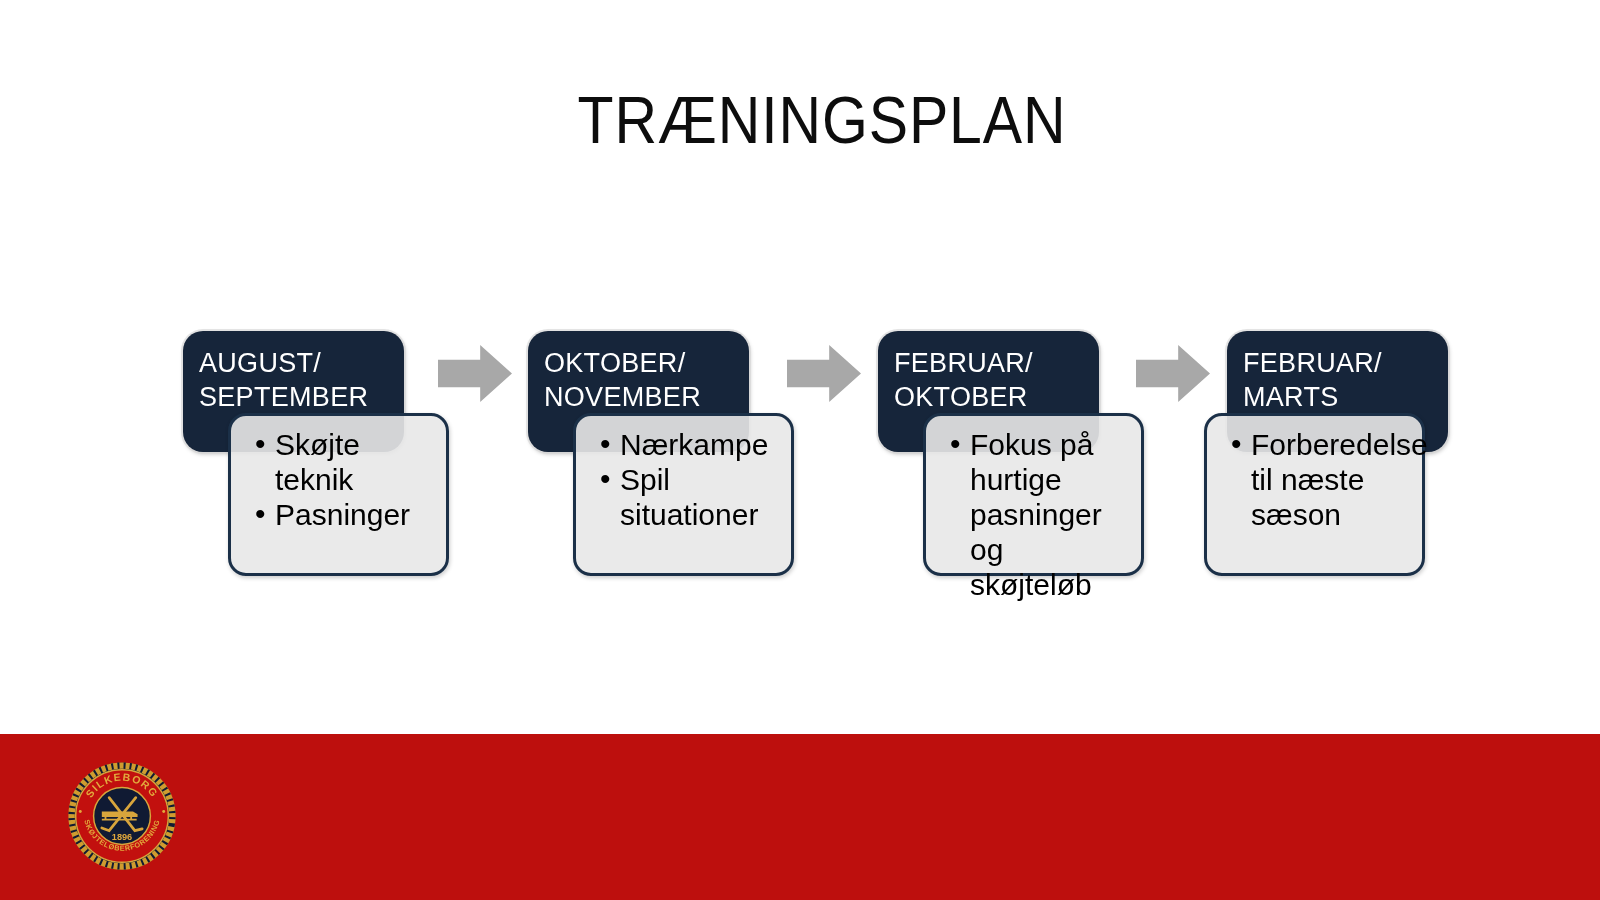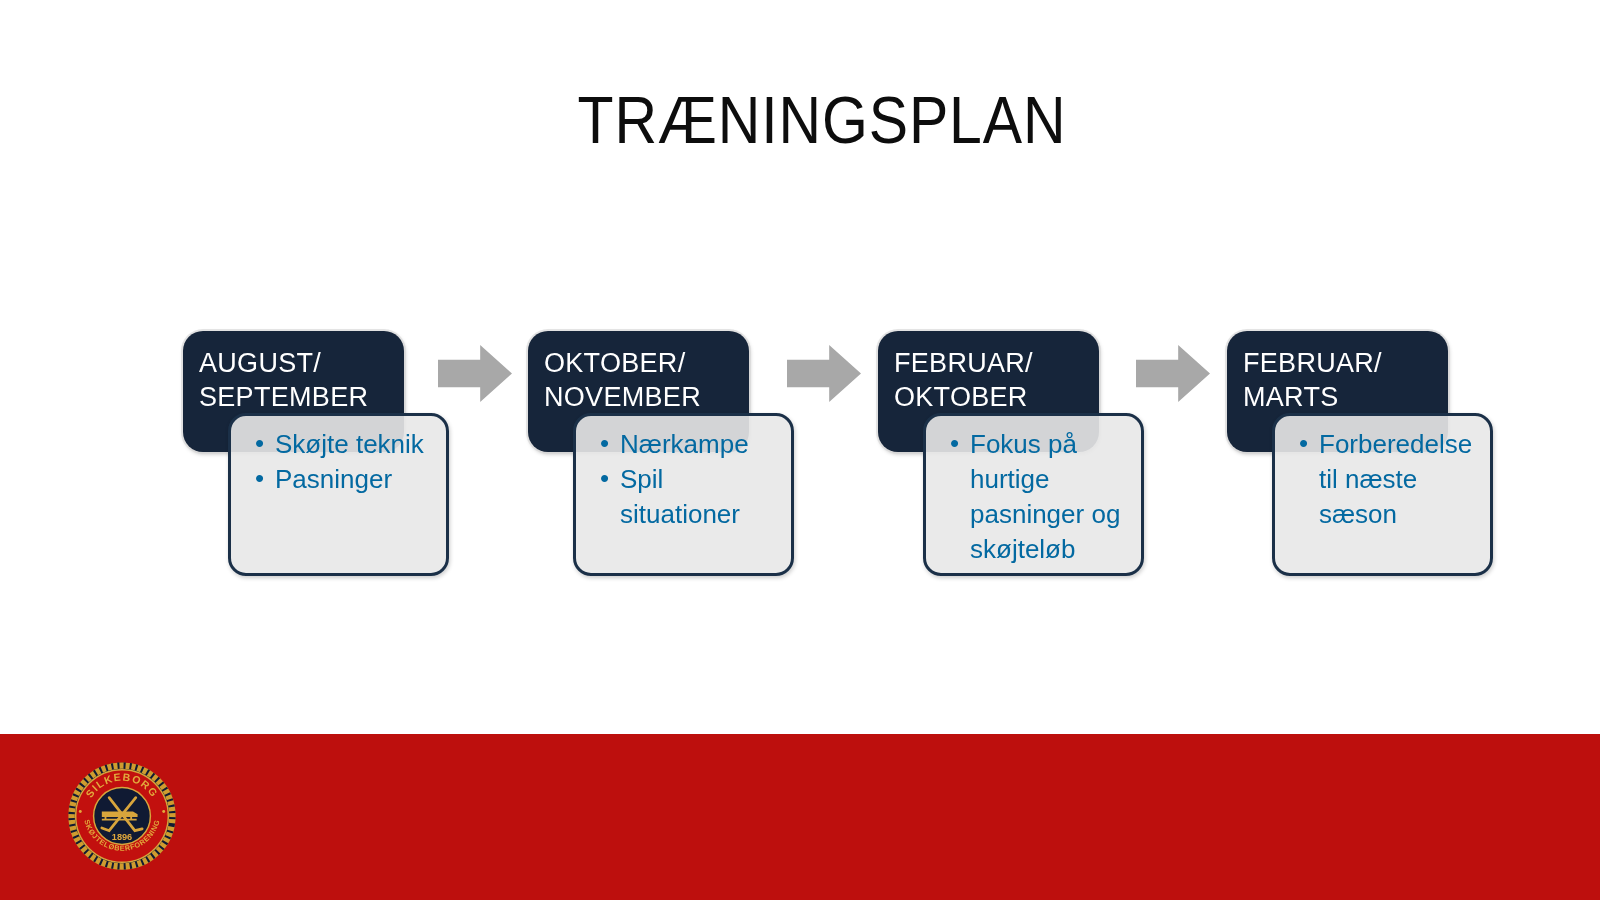--- a/index.html
+++ b/index.html
@@ -25,21 +25,21 @@
   }
   .items-box{
     position:absolute;width:221px;height:163px;top:413px;
     background:rgba(232,232,232,0.9);
     border:3px solid var(--navy-border,#1b3048);border-radius:18px;z-index:2;
     box-sizing:border-box;
     box-shadow:1px 2px 4px rgba(0,0,0,.2);
   }
   .bullet-list{
     margin:0;padding:11px 16px 0 24px;list-style:none;
-    font-size:26px;line-height:35px;color:#0369a1;
+    font-size:30px;line-height:35px;color:#000000;
   }
   .bullet-list li{position:relative;padding-left:20px;}
   .bullet-list li::before{content:"\2022";position:absolute;left:0;top:-1px;}
   .flow-arrow{
     position:absolute;top:345px;width:74px;height:57px;
     background:var(--arrow,#a8a8a8);
     clip-path:polygon(0 26%,57% 26%,57% 0,100% 50%,57% 100%,57% 74%,0 74%);
   }
   .footer{
     position:absolute;left:0;top:734px;width:1600px;height:166px;
@@ -104,21 +104,21 @@
 
   <div class="flow-arrow" style="left:1136px"></div>
 
   <div class="stage">
     <div class="period-box" style="left:1227px">
       <div class="period-label">
         <div>FEBRUAR/</div>
         <div>MARTS</div>
       </div>
     </div>
-    <div class="items-box" style="left:1272px">
+    <div class="items-box" style="left:1204px">
       <ul class="bullet-list">
           <li>Forberedelse til næste sæson</li>
         </ul>
     </div>
   </div>
 
   <div class="footer">
     <svg class="club-logo" viewBox="0 0 120 120">
       <defs>
         <path id="arcTop" d="M 21.5 60 A 38.5 38.5 0 0 1 98.5 60" fill="none"></path>

